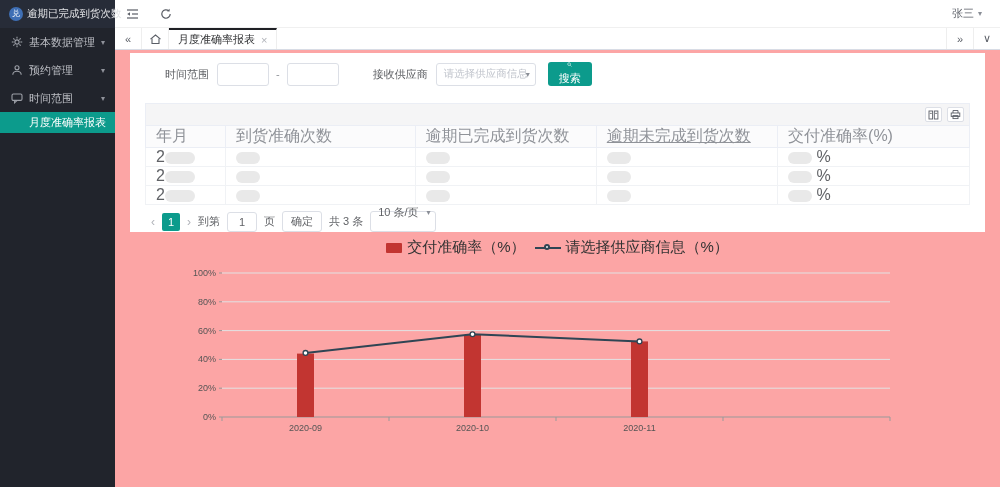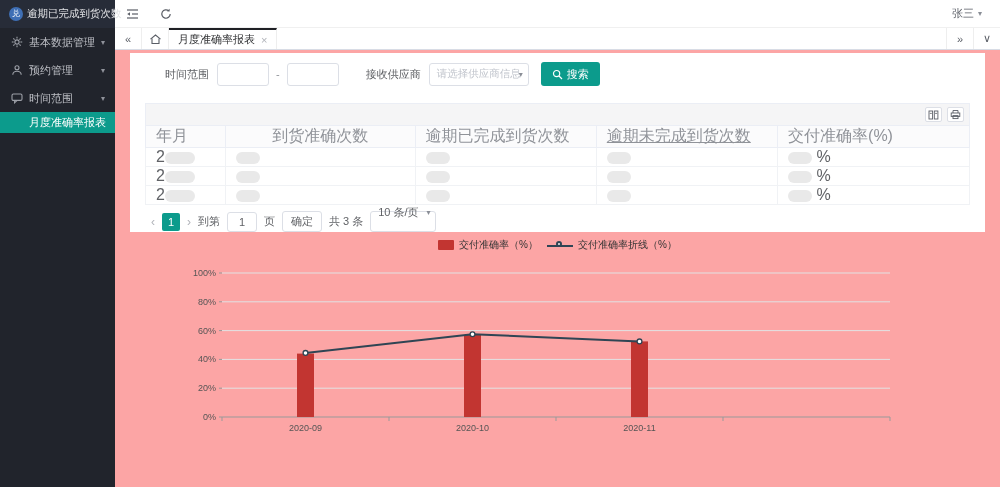--- a/index.html
+++ b/index.html
@@ -43,28 +43,28 @@
 
   
   .content { position:absolute; left:115px; top:50px; width:885px; height:462px; background:#fca5a5; }
   .card { position:absolute; left:15px; top:3px; width:855px; height:179px; background:#fff; }
 
   .search-row { display:flex; align-items:center; padding:8px 0 0 35px; height:34px; font-size:11px; color:#606266; }
   .search-row label { margin-right:8px; white-space:nowrap; }
   .inp { width:52px; height:23px; border:1px solid #dcdfe6; border-radius:3px; padding:0 6px;
     font-size:11px; color:#606266; font-family:inherit; }
   .dash { margin:0 7px; color:#909399; }
-  .sup-label { margin-left:27px; }
+  .sup-label { margin-left:34px; }
   .select { position:relative; width:100px; height:23px; border:1px solid #dcdfe6; border-radius:3px;
     display:flex; align-items:center; padding:0 16px 0 7px; color:#c0c4cc; font-size:10.5px;
     cursor:pointer; white-space:nowrap; overflow:hidden; }
   .select .caret { position:absolute; right:5px; }
   .btn-search { margin-left:12px; height:24px; padding:0 11px; background:var(--accent); color:#fff;
     border:none; border-radius:3px; font-size:11px; display:flex; align-items:center; gap:4px;
-    cursor:pointer; font-family:inherit; }
+    cursor:pointer; font-family:inherit;flex-direction:column; }
 
   .table-wrap { position:absolute; left:15px; right:15px; top:50px; }
   .tbl-toolbar { height:23px; background:#f5f5f6; border:1px solid #ebeef5; display:flex;
     align-items:center; justify-content:flex-end; padding-right:5px; gap:5px; }
   .tool-btn { width:17px; height:15px; background:#fff; border:1px solid #dcdfe6; border-radius:2px;
     display:flex; align-items:center; justify-content:center; color:#5a5e66; cursor:pointer; }
   table { width:100%; border-collapse:collapse; font-size:16px; table-layout:fixed; }
   th { height:21px; font-weight:normal; color:#909399; text-align:left; padding:0 10px;
     background:#fbfbfc; border:1px solid #ebeef5; border-top:none; }
   td { height:19px; color:#606266; padding:0 10px; border:1px solid #f0f2f5; background:#fff; }
@@ -77,21 +77,21 @@
   .pag-input { width:30px; height:20px; border:1px solid #dcdfe6; border-radius:3px; text-align:center;
     font-size:11px; color:#606266; font-family:inherit; }
   .btn-plain { height:21px; padding:0 8px; background:#fff; border:1px solid #dcdfe6; border-radius:3px;
     font-size:11px; color:#606266; cursor:pointer; font-family:inherit; }
   .pag-size { position:relative; height:21px; border:1px solid #dcdfe6; border-radius:3px;
     display:flex; align-items:center; padding:0 16px 18px 7px; cursor:pointer; color:#606266; }
   .pag-size .caret { position:absolute; right:4px; }
 
   
   .legend { position:absolute; left:0; top:188px; width:885px; display:flex; justify-content:center;
-    align-items:center; gap:9px; font-size:10px; color:#333; }
+    align-items:center; gap:9px; font-size:15px; color:#333; }
   .legend-item { display:flex; align-items:center; gap:5px; cursor:pointer; }
   .sw-bar { width:16px; height:10px; border-radius:1px; }
   .sw-line { position:relative; width:26px; height:10px; }
   .sw-line .ln { position:absolute; left:0; right:0; top:4.5px; height:2px; }
   .sw-line .dot { position:absolute; left:9px; top:1px; width:6px; height:6px; border-radius:50%;
     background:#f0f0f1; border:2px solid; }
   #chart-svg { position:absolute; left:0; top:205px; }
 </style>
 </head>
 <body>
@@ -219,21 +219,21 @@
             <path d="M3,4 V1.5 H8 V4" fill="none" stroke="currentColor" stroke-width="0.9"></path>
             <rect x="1.2" y="4" width="8.6" height="3.4" fill="none" stroke="currentColor" stroke-width="0.9"></rect>
             <rect x="3" y="6.6" width="5" height="3" fill="none" stroke="currentColor" stroke-width="0.9"></rect>
           </svg>
         </div>
       </div>
       <table>
         <thead>
             <tr id="tbl-head">
               <th style="width: 80px;">年月</th>
-              <th style="width: 23%; text-align: center;">到货准确次数</th>
+              <th style="width: 23%;">到货准确次数</th>
               <th style="width: 22%;">逾期已完成到货次数</th>
               <th style="width: 22%; text-decoration: underline;">逾期未完成到货次数</th>
               <th>交付准确率(%)</th>
             </tr>
           </thead>
         <tbody id="tbl-body">
             <tr>
               <td><span>2</span><span class="pill" style="width:30px"></span></td>
               <td><span class="pill" style="width:24px"></span></td>
               <td><span class="pill" style="width:24px"></span></td>
@@ -276,21 +276,21 @@
   <div class="legend">
     <div class="legend-item">
       <span class="sw-bar" id="sw-bar" style="background: rgb(194, 53, 49);"></span>
       <span>交付准确率（%）</span>
     </div>
     <div class="legend-item">
       <span class="sw-line">
         <span class="ln" id="sw-line" style="background: rgb(47, 69, 84);"></span>
           <span class="dot" id="sw-dot" style="border-color: rgb(47, 69, 84);"></span>
       </span>
-      <span>交付准确率折线（%）</span>
+      <span>请选择供应商信息（%）</span>
     </div>
   </div>
 
   <svg id="chart-svg" width="885" height="195">
       <line x1="107" y1="18" x2="775" y2="18" stroke="#e2e2e3" stroke-width="1"></line>
       <line x1="104" y1="18" x2="107" y2="18" stroke="#999"></line>
       <text x="101" y="21" text-anchor="end" font-size="9" fill="#555">100%</text>
       <line x1="107" y1="46.8" x2="775" y2="46.8" stroke="#e2e2e3" stroke-width="1"></line>
       <line x1="104" y1="46.8" x2="107" y2="46.8" stroke="#999"></line>
       <text x="101" y="49.8" text-anchor="end" font-size="9" fill="#555">80%</text>

